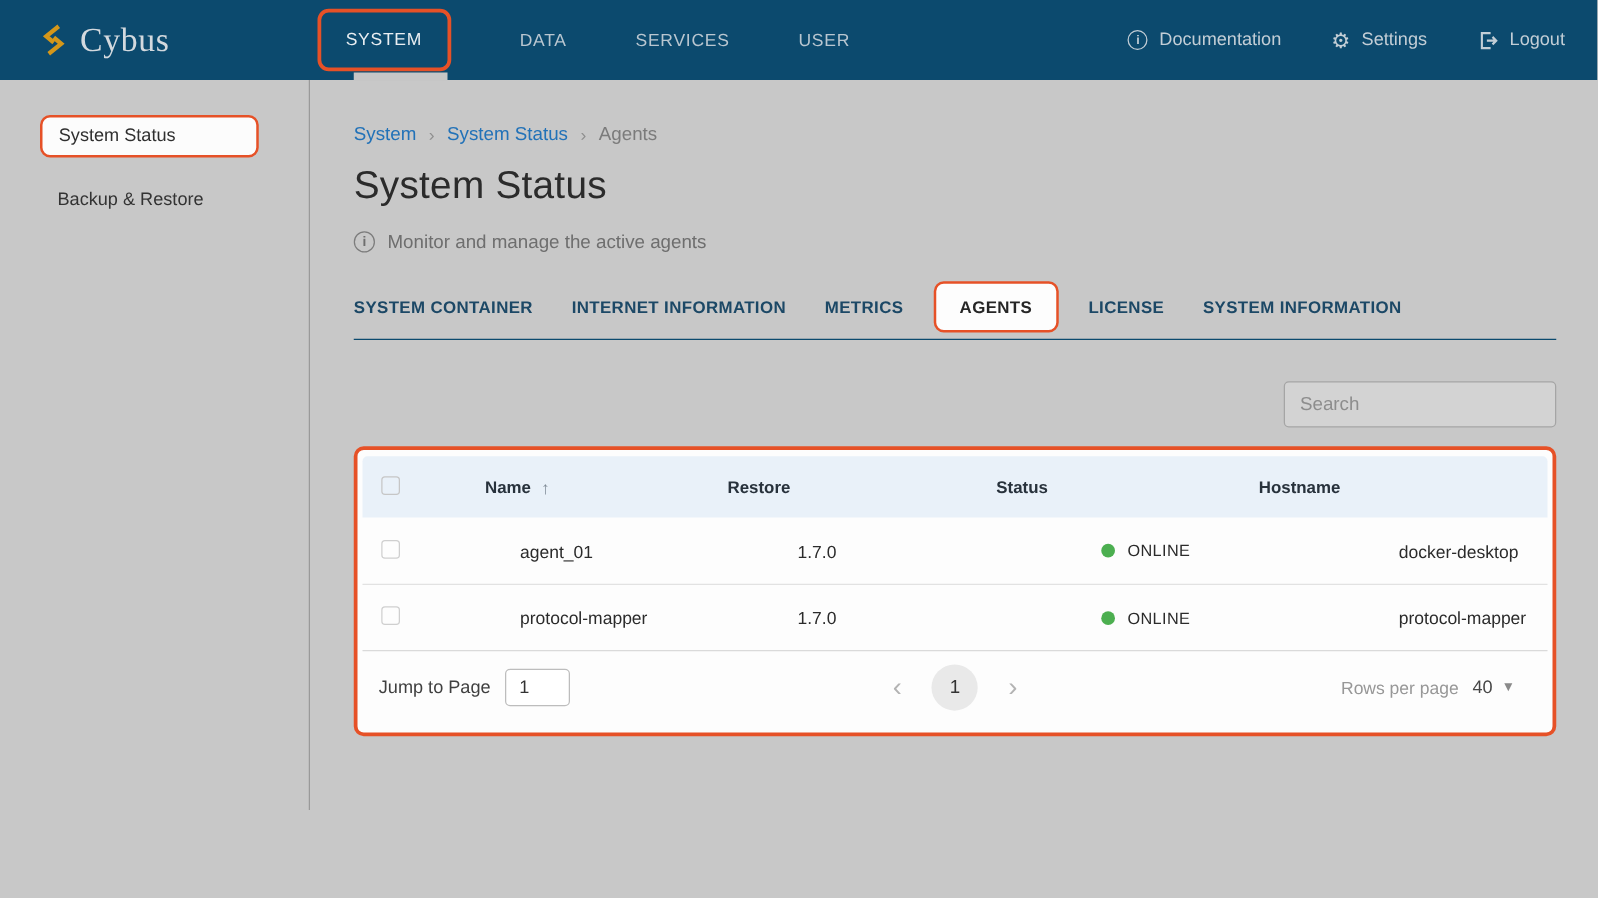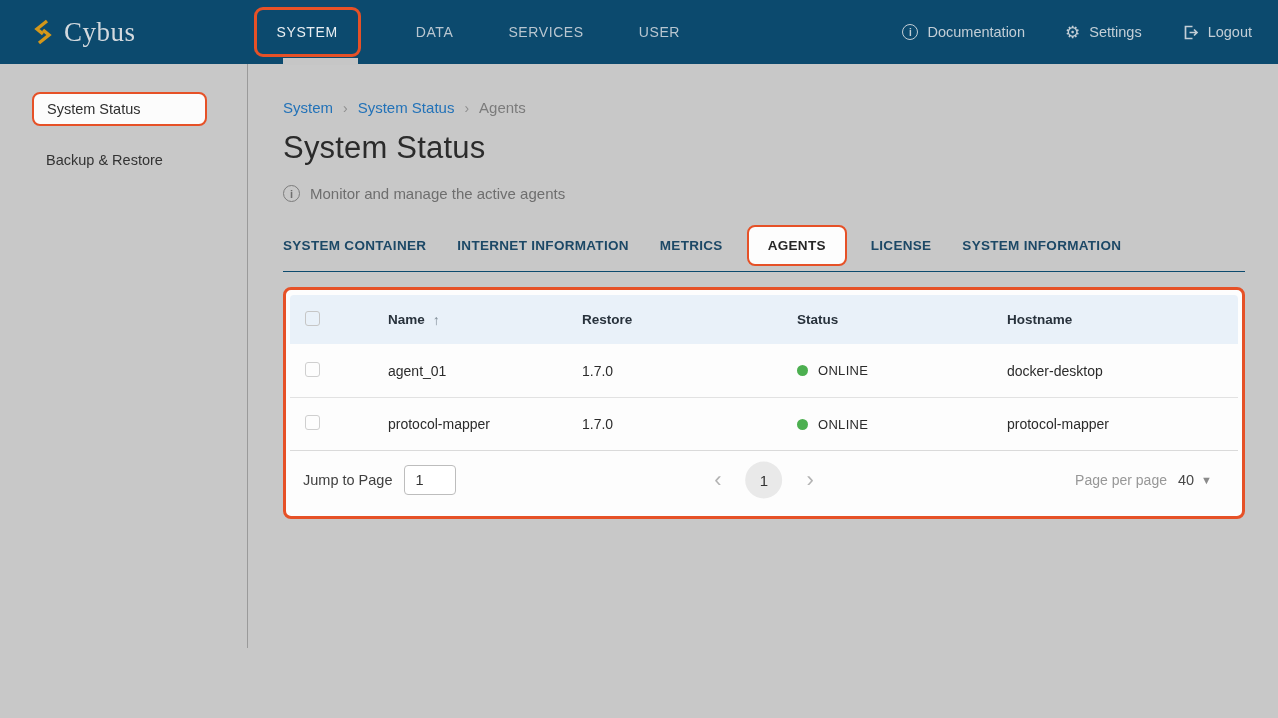--- a/index.html
+++ b/index.html
@@ -145,21 +145,21 @@
     border-radius:8px;
     padding:5px 4px 8px 4px;
   }
   .t-grid { display:grid; grid-template-columns:80px 212px 215px 210px 1fr; align-items:center; }
   .t-header {
     background:#e9f1f9;
     border-radius:4px 4px 0 0;
     height:49px;
     font-size:13.5px; font-weight:700; color:#28323c;
   }
-  .t-row { height:53px; font-size:14px; color:#2b2b2b; }
+  .t-row { height:53px; font-size:14px; color:#2b2b2b;gap:28px; }
   .t-row + .t-row { border-top:1px solid #e2e2e2; }
   .cell-check { padding-left:15px; }
   .cell-name { padding-left:18px; display:flex; align-items:center; gap:8px; }
   .sort-arrow { color:#7f8b96; font-size:14px; cursor:pointer; }
   .checkbox {
     display:inline-block; width:15px; height:15px;
     border:1.5px solid #c6c6c6; border-radius:3px;
     background:transparent; cursor:pointer;
   }
   .t-row .checkbox { border-color:#cfcfcf; }
@@ -271,20 +271,29 @@
 
     <div class="tabs">
       <span class="tab">SYSTEM CONTAINER</span>
       <span class="tab">INTERNET INFORMATION</span>
       <span class="tab">METRICS</span>
       <span class="tab active">AGENTS</span>
       <span class="tab">LICENSE</span>
       <span class="tab">SYSTEM INFORMATION</span>
     </div>
 
+    <div class="search-row">
+      <div class="search-box">
+        <input type="text" placeholder="Search" style="">
+        <svg width="18" height="18" viewBox="0 0 18 18">
+          <circle cx="7.5" cy="7.5" r="5" fill="none" stroke="#1c4866" stroke-width="1.8"></circle>
+          <path d="M11.2 11.2 L15.5 15.5" stroke="#1c4866" stroke-width="1.8"></path>
+        </svg>
+      </div>
+    </div>
 
     <section class="table-card">
 
       <div class="t-grid t-header">
         <div class="cell-check">
           <span class="checkbox"></span>
         </div>
         <div class="cell-name">
           <span>Name</span>
           <span class="sort-arrow">↑</span>
@@ -328,21 +337,21 @@
         <span class="jump-label">Jump to Page</span>
         <input class="jump-input" type="text" value="1" style="">
 
         <div class="pager">
           <span class="pg-chevron">‹</span>
           <span class="pg-current">1</span>
           <span class="pg-chevron">›</span>
         </div>
 
         <div class="rpp">
-          <span class="rpp-label">Page per page</span>
+          <span class="rpp-label">Rows per page</span>
           <span class="rpp-value">40</span>
           <span class="rpp-caret">▼</span>
         </div>
       </div>
 
     </section>
   </main>
 </div>
 
 </body></html>

